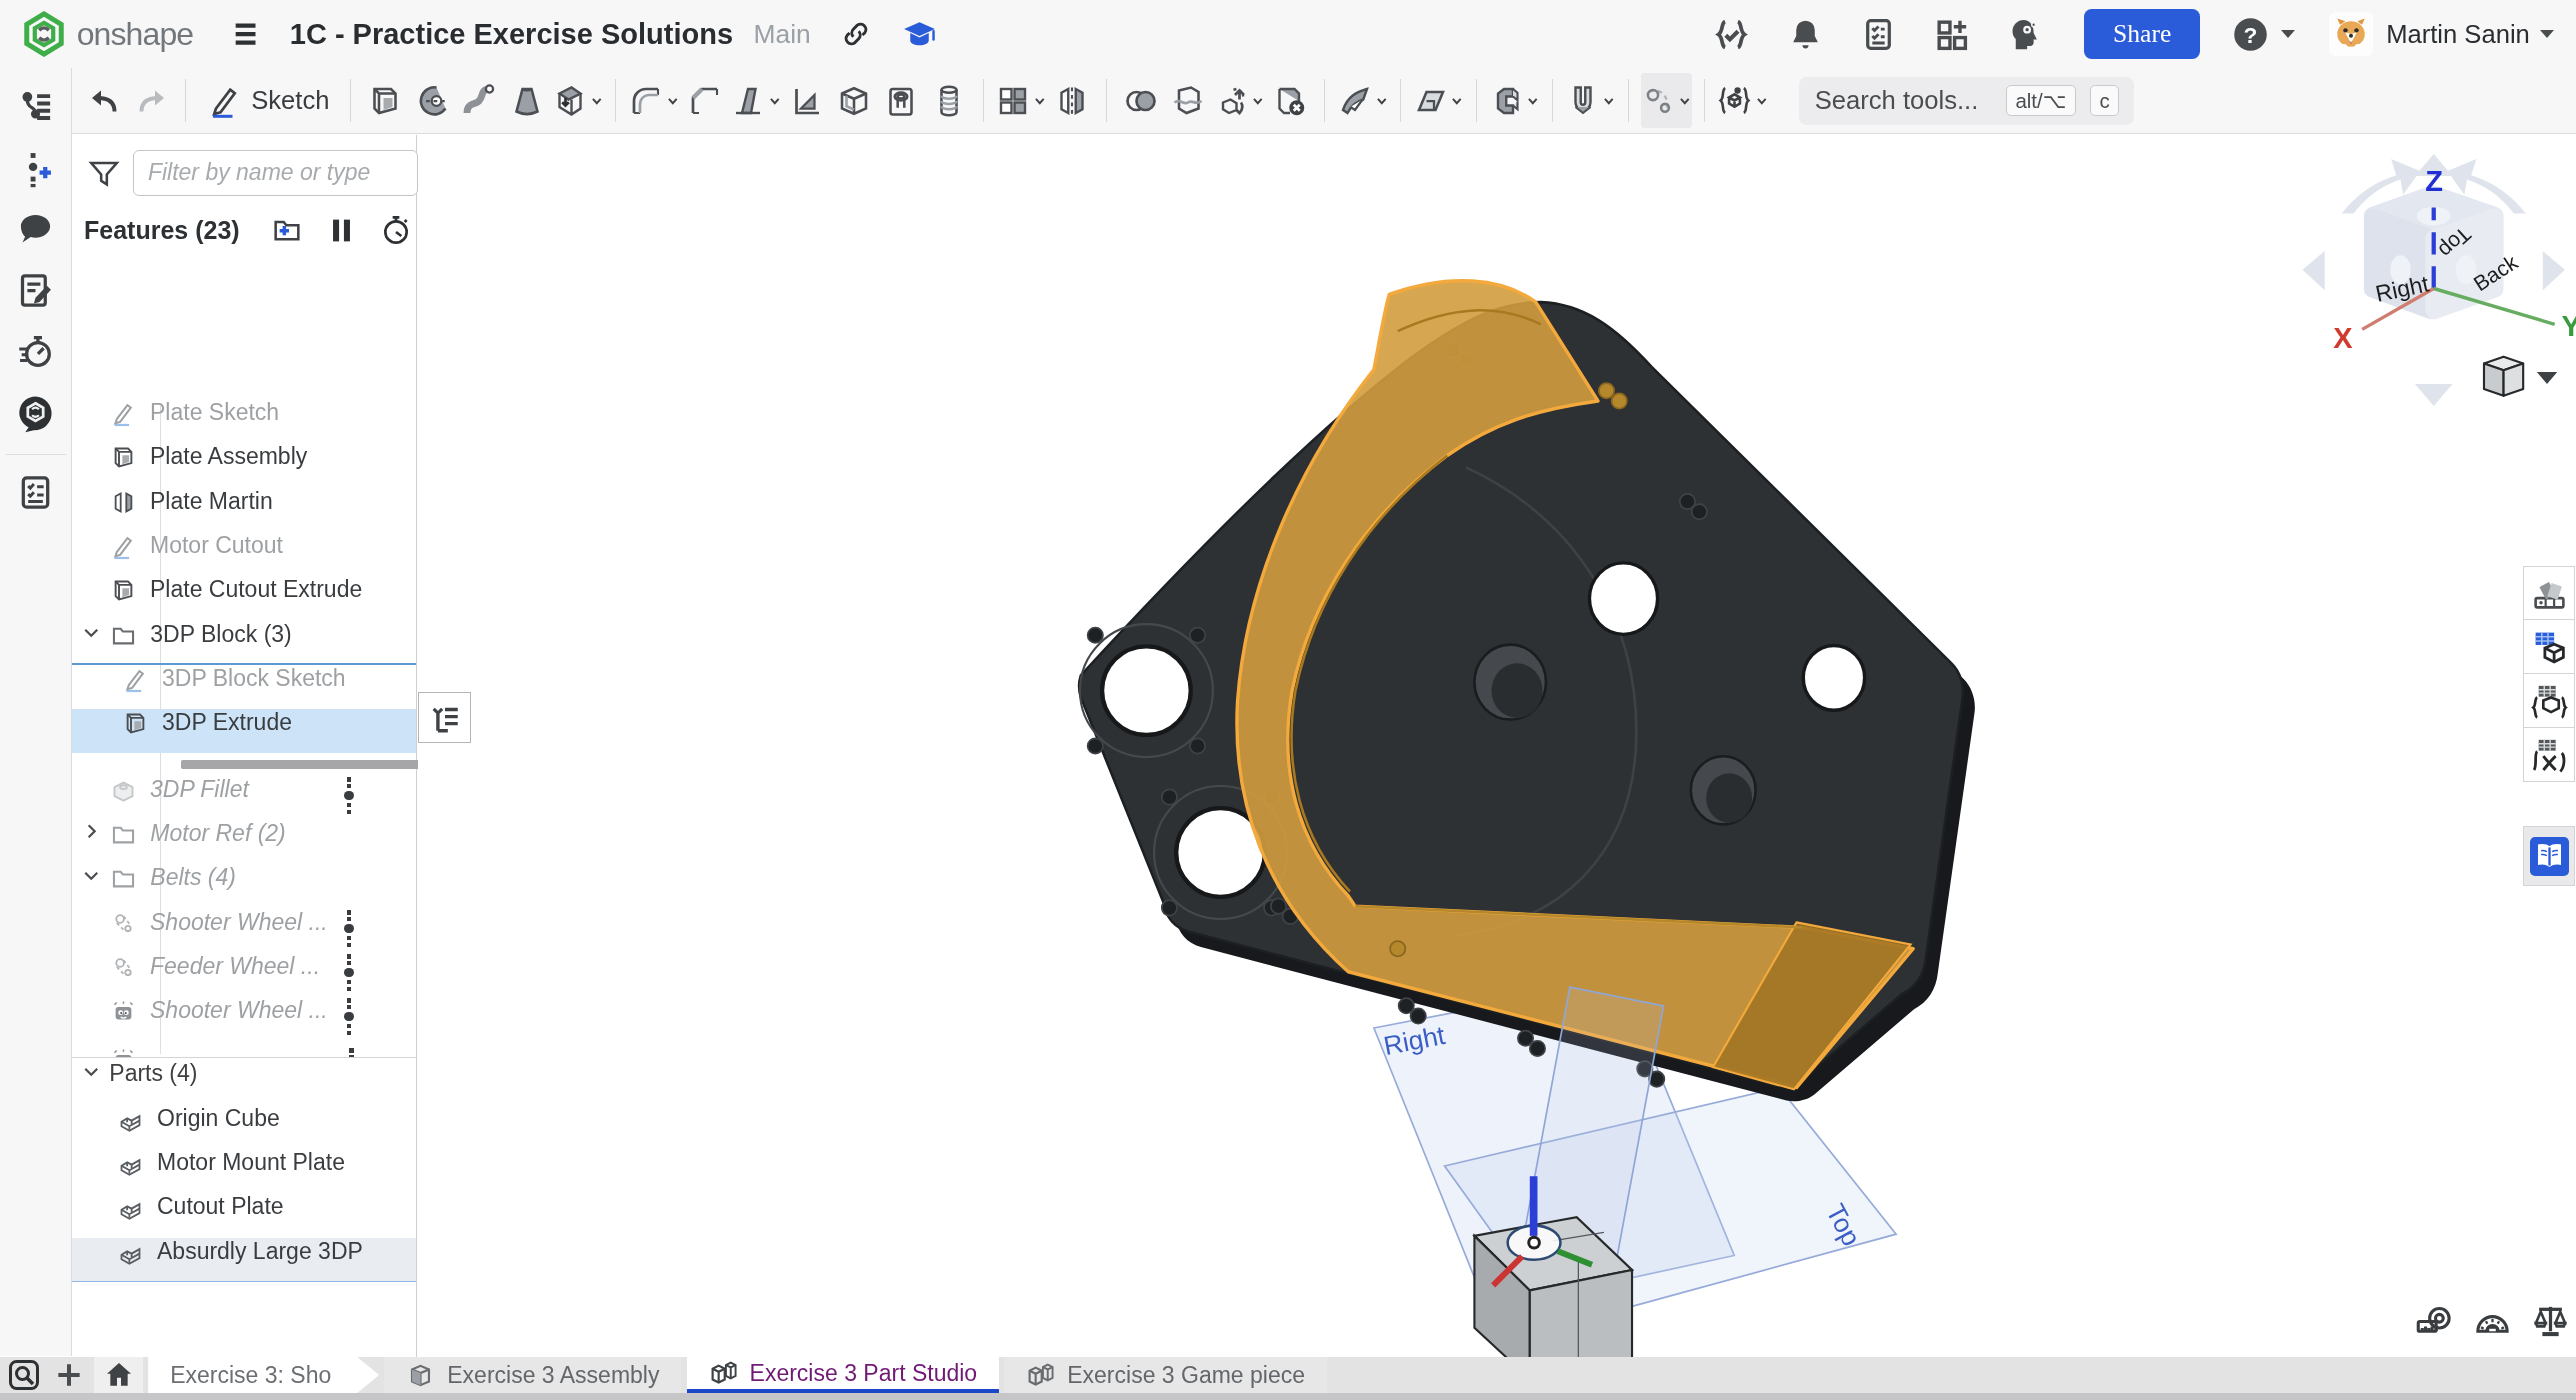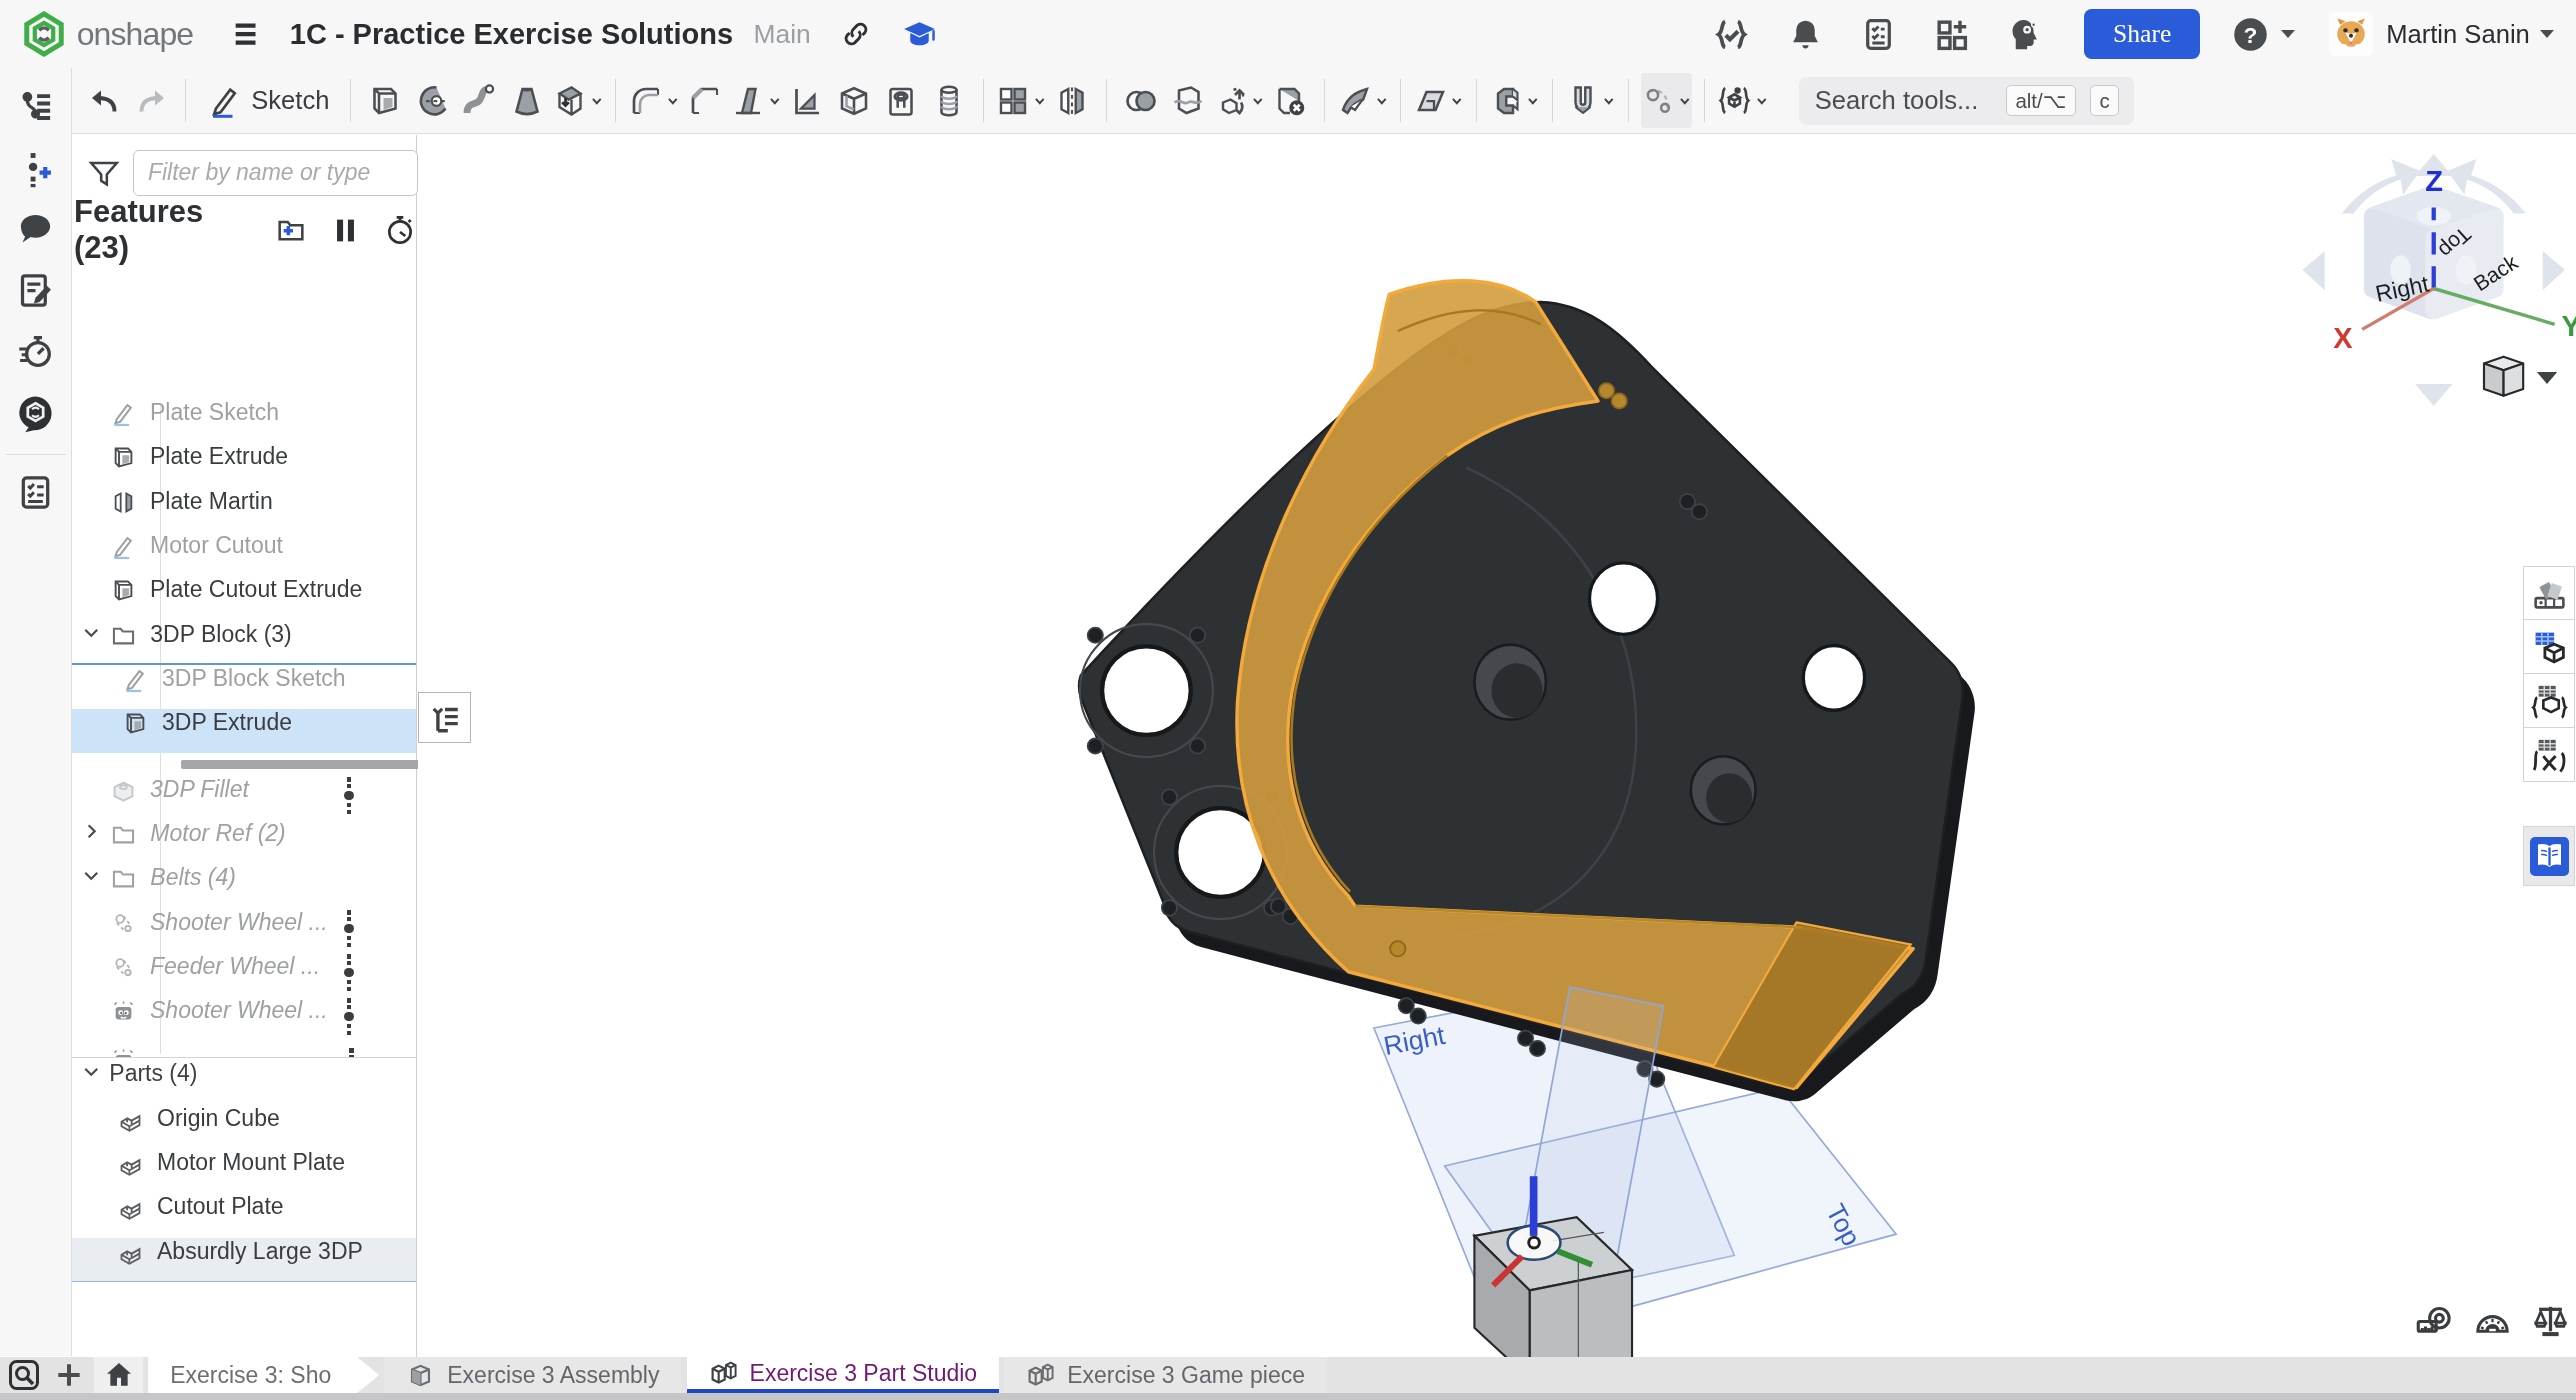--- a/index.html
+++ b/index.html
@@ -44,21 +44,21 @@
   .rail-btn{width:51px;height:51px;display:flex;align-items:center;justify-content:center;margin-bottom:10.2px;cursor:pointer}
   .rail-div{width:60px;height:0.9px;background:#dcdcde;margin:5.1px 0 12px 0}
 
   
   #fpanel{left:72px;top:135px;width:345px;height:1222px;background:#fff;border-right:0.9px solid #cfcfd1;box-sizing:border-box}
   .filter-row{position:absolute;left:0;top:12px;width:100%;height:51px;display:flex;align-items:center}
   .filter-input{width:256px;height:44px;border:1.7px solid #c3c6c9;border-radius:6px;font-style:italic;
                 font-size:23px;color:#5a5d60;padding:0 13.6px;font-family:"Liberation Sans",sans-serif;outline:none;background:#fff}
   .filter-input::placeholder{color:#a7abae}
   .fheader{position:absolute;left:0;top:72px;width:100%;height:46px;display:flex;align-items:center}
-  .fheader .htxt{font-size:31px;font-weight:700;color:#2e3134;margin-left:2px}
+  .fheader .htxt{font-size:25px;font-weight:700;color:#2e3134;margin-left:12px}
   .hico{margin-left:24px;cursor:pointer;display:flex}
   .frow{position:absolute;left:0;width:100%;height:44px;display:flex;align-items:flex-start;font-size:23px;
         color:#3a3d40;cursor:pointer;box-sizing:border-box}
   .grey{color:#9ea1a4}
   .ital{font-style:italic;color:#9ea1a4}
   .sel{background:#cde4f8}
   .hlrow{background:#e9edf2;border-bottom:1.7px solid #8fb8e8}
   .fico{width:29px;height:29px;margin-right:12px;flex:none;display:flex;align-items:center;justify-content:center}
   .chev{width:22px;height:22px;flex:none;margin-right:6.8px;display:flex;align-items:center;justify-content:center}
   .kebab{margin-left:auto;margin-right:61px;display:flex;flex-direction:column;align-items:center;cursor:pointer}
@@ -533,21 +533,21 @@
       <span>Plate Sketch</span>
     </div>
     <div class="frow" style="top:308px;padding-left:37px">
       <span class="fico">
           <svg width="27" height="27" viewBox="0 0 24 24" fill="none" stroke="#4b4e52" stroke-width="1.7">
             <path d="M5 4h11l3 3v10l-11 3-3-3z"></path>
             <path d="M5 4l3 3h11M8 7v13"></path>
             <path d="M11 10h6v6l-6 2z" fill="#a7abae" stroke="none"></path>
           </svg>
         </span>
-      <span>Plate Extrude</span>
+      <span>Plate Assembly</span>
     </div>
     <div class="frow" style="top:353px;padding-left:37px">
       <span class="fico">
           <svg width="27" height="27" viewBox="0 0 24 24" stroke="#4b4e52" stroke-width="1.6">
             <path d="M9.5 4 5 6.5v11L9.5 20z" fill="#fff"></path>
             <path d="M14.5 4 19 6.5v11L14.5 20z" fill="#9aa0a5"></path>
           </svg>
         </span>
       <span>Plate Martin</span>
     </div>

